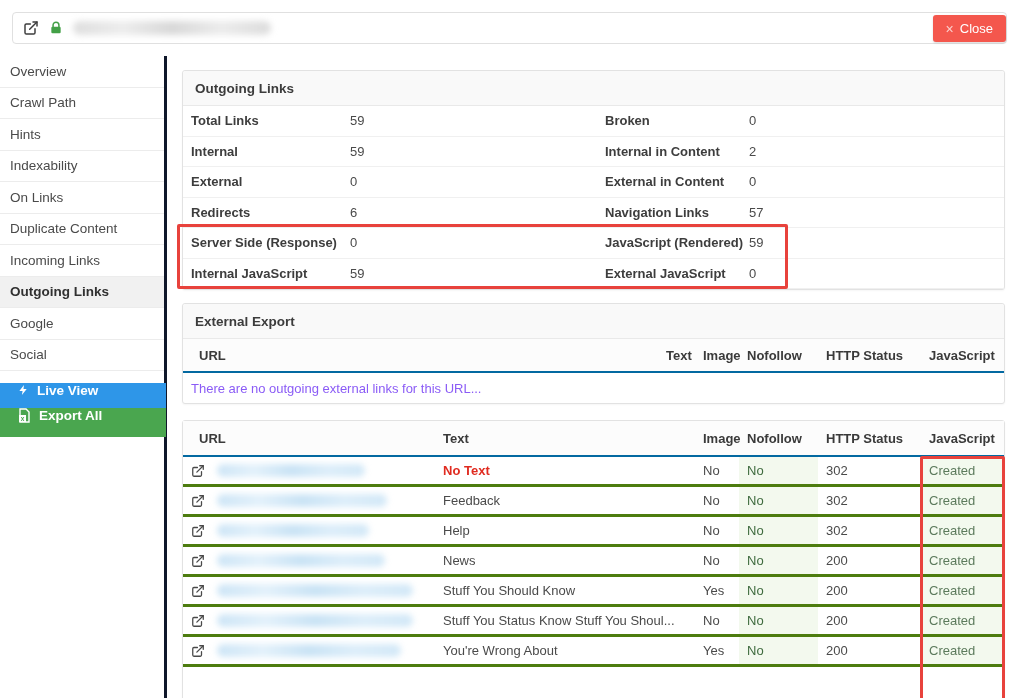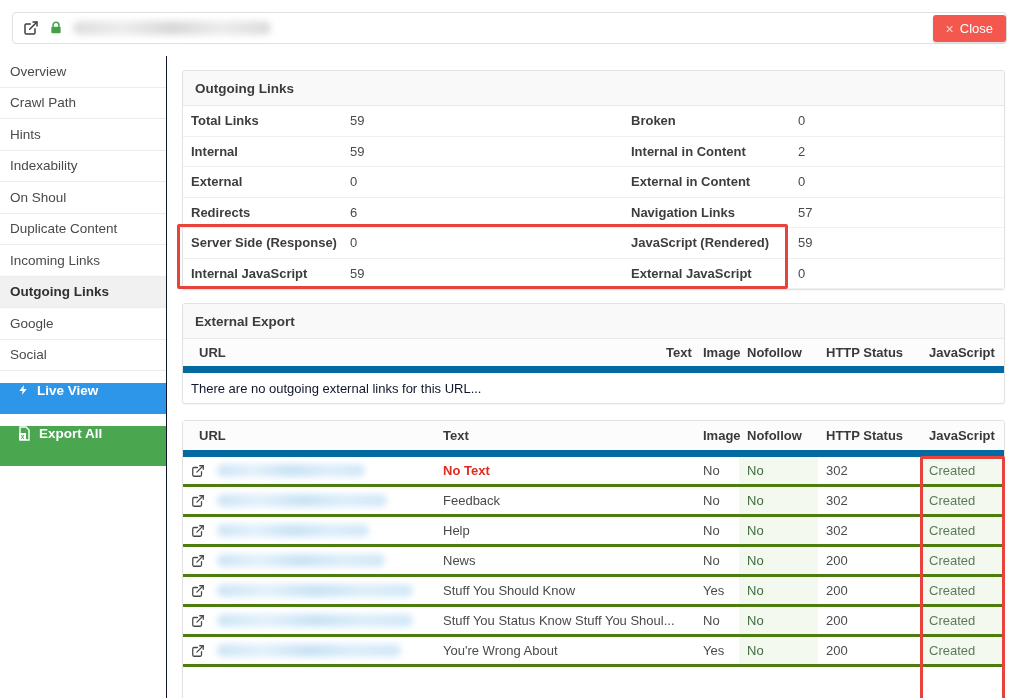--- a/index.html
+++ b/index.html
@@ -28,34 +28,34 @@
     background:#f4574d; color:#fff; border:none; border-radius:3px;
     padding:0 13px; font-size:13px; font-family:inherit;
     display:flex; align-items:center; gap:6px; cursor:pointer;
     box-shadow:0 1px 2px rgba(0,0,0,.15); z-index:10;
   }
   .close-x { color:rgba(255,255,255,.72); font-size:14px; line-height:1; }
 
   
   .sidebar {
     position:absolute; left:0; top:56px; width:167px; height:642px;
-    border-right:1px solid #0f172a; background:#fff;
+    border-right:3px solid #0f172a; background:#fff;
   }
   .side-item {
     display:flex; align-items:center; height:31.5px; padding:0 10px;
     border-bottom:1px solid #ececec; font-size:13.5px; color:#4a4a4a; cursor:pointer;
   }
   .side-item.active { background:#f1f1f1; font-weight:bold; color:#303030; }
   .side-btn {
     position:absolute; left:0; width:166px; display:flex; align-items:flex-start;
     gap:8px; padding:0 18px; color:#fff; font-weight:bold; font-size:13.5px;
     border:none; cursor:pointer; font-family:inherit;
   }
   .live-btn  { top:383px; height:31px; background:#2e96e8; }
-  .export-btn{ top:426px; height:40px; background:#4aa64f; }
+  .export-btn{ top:408px; height:29px; background:#4aa64f; }
 
   
   .panel {
     position:absolute; left:182px; width:823px;
     border:1px solid #e2e2e2; border-radius:3px; background:#fff;
     box-shadow:0 1px 2px rgba(0,0,0,.04);
   }
   .panel-head {
     height:35px; background:#f9f9f9; border-bottom:1px solid #e9e9e9;
     display:flex; align-items:center; padding:0 12px;
@@ -67,27 +67,27 @@
   .panel-internal { top:420px; height:283px; }
 
   
   .stat-row {
     display:flex; align-items:center; height:30.5px; padding:0 8px;
     border-bottom:1px solid #f0f0f0;
   }
   .stat-row:last-child { border-bottom:none; }
   .stat-l1 { width:159px; font-weight:bold; color:#3d3d3d; }
   .stat-v1 { width:255px; }
-  .stat-l2 { width:167px; font-weight:bold; color:#3d3d3d;margin-left:26px; }
+  .stat-l2 { width:144px; font-weight:bold; color:#3d3d3d; }
   .stat-v2 { flex:1; }
 
   
   .thead {
     display:flex; align-items:stretch; background:#fcfcfc;
-    border-bottom:7px solid #0369a1; font-weight:bold; color:#3a3a3a;
+    border-bottom:2px solid #0369a1; font-weight:bold; color:#3a3a3a;
     padding-left:8px;
   }
   .t-row {
     display:flex; align-items:stretch; height:30px;
     border-bottom:3px solid #4d7c0f; padding-left:8px; background:#fff;
   }
   .t-row:last-child { border-bottom:none; }
   .cell { display:flex; align-items:center; padding-left:8px; }
   .thead .cell { padding-left:8px; }
   .c-url-ext { width:467px; padding-left:0; }
@@ -98,21 +98,21 @@
   .c-nofollow{ width:79px; }
   .c-http    { width:103px; }
   .c-js      { flex:1; }
   .thead-ext { height:34px; }
   .thead-int { height:36px; }
   .tint      { background:#f3f9ee; }
   .nofollow-val { color:#3f6b3f; }
   .created-val  { color:#5c7a5c; }
   .no-text      { color:#e02b20; font-weight:bold; }
   .empty-row {
-    display:flex; align-items:center; height:30px; padding:0 8px; color:#0f172a;
+    display:flex; align-items:center; height:30px; padding:0 8px; color:#8b5cf6;
   }
   .link-blob {
     height:13px;
     background:linear-gradient(90deg,#cde5f6,#e3f1fb,#c9e3f5,#ddeefa,#d2e8f7);
   }
   .row-link-icon { display:flex; align-items:center; cursor:pointer; }
 
   
   .annotation {
     position:absolute; border:3px solid #e8423c; border-radius:2px;
@@ -152,21 +152,21 @@
   <div class="side-item">
       <span>Crawl Path</span>
     </div>
   <div class="side-item">
       <span>Hints</span>
     </div>
   <div class="side-item">
       <span>Indexability</span>
     </div>
   <div class="side-item">
-      <span>On Shoul</span>
+      <span>On Links</span>
     </div>
   <div class="side-item">
       <span>Duplicate Content</span>
     </div>
   <div class="side-item">
       <span>Incoming Links</span>
     </div>
   <div class="side-item active">
       <span>Outgoing Links</span>
     </div>

